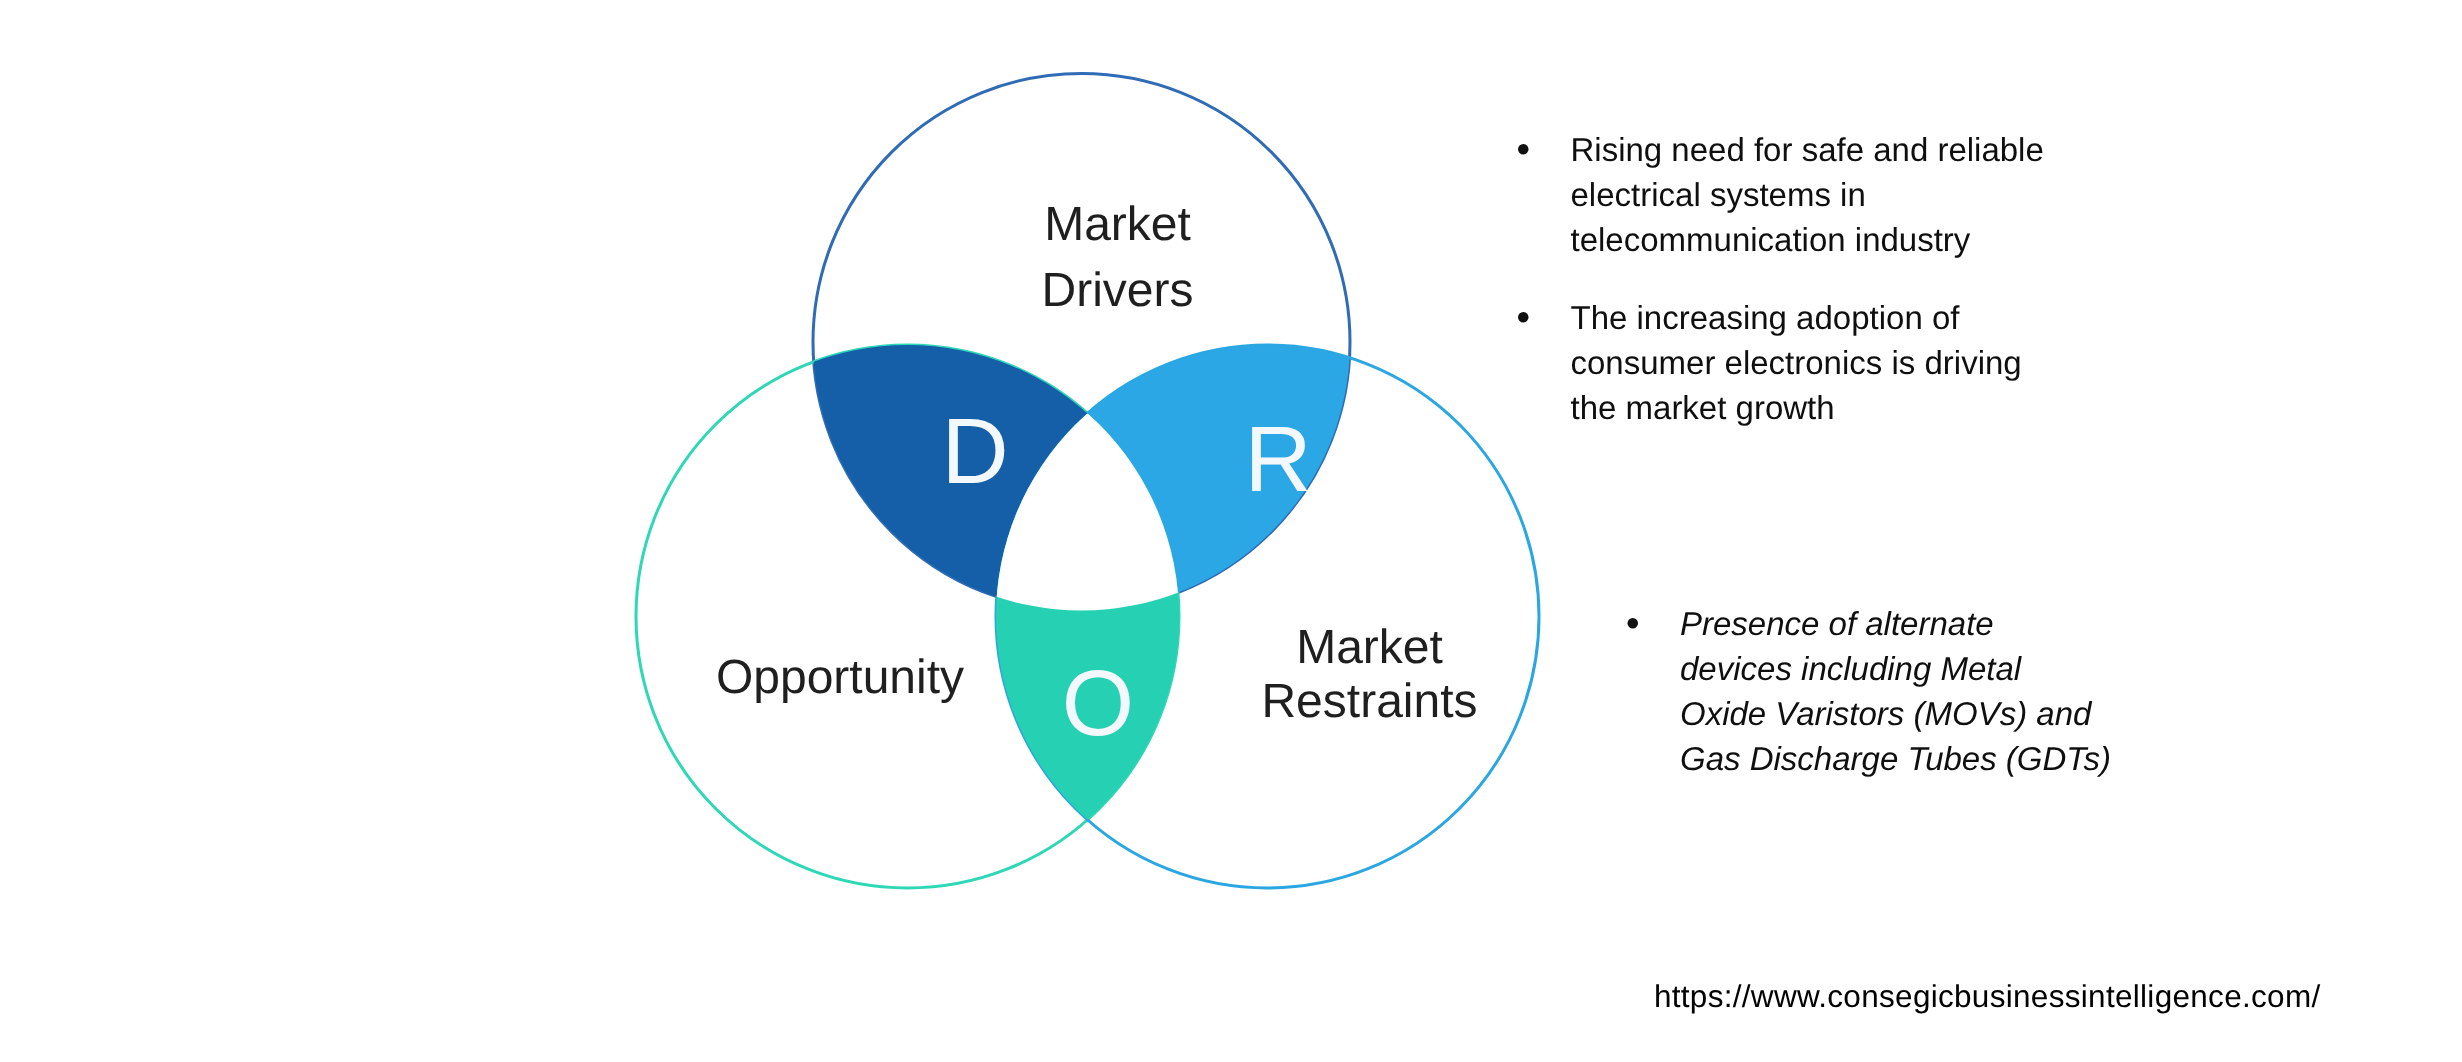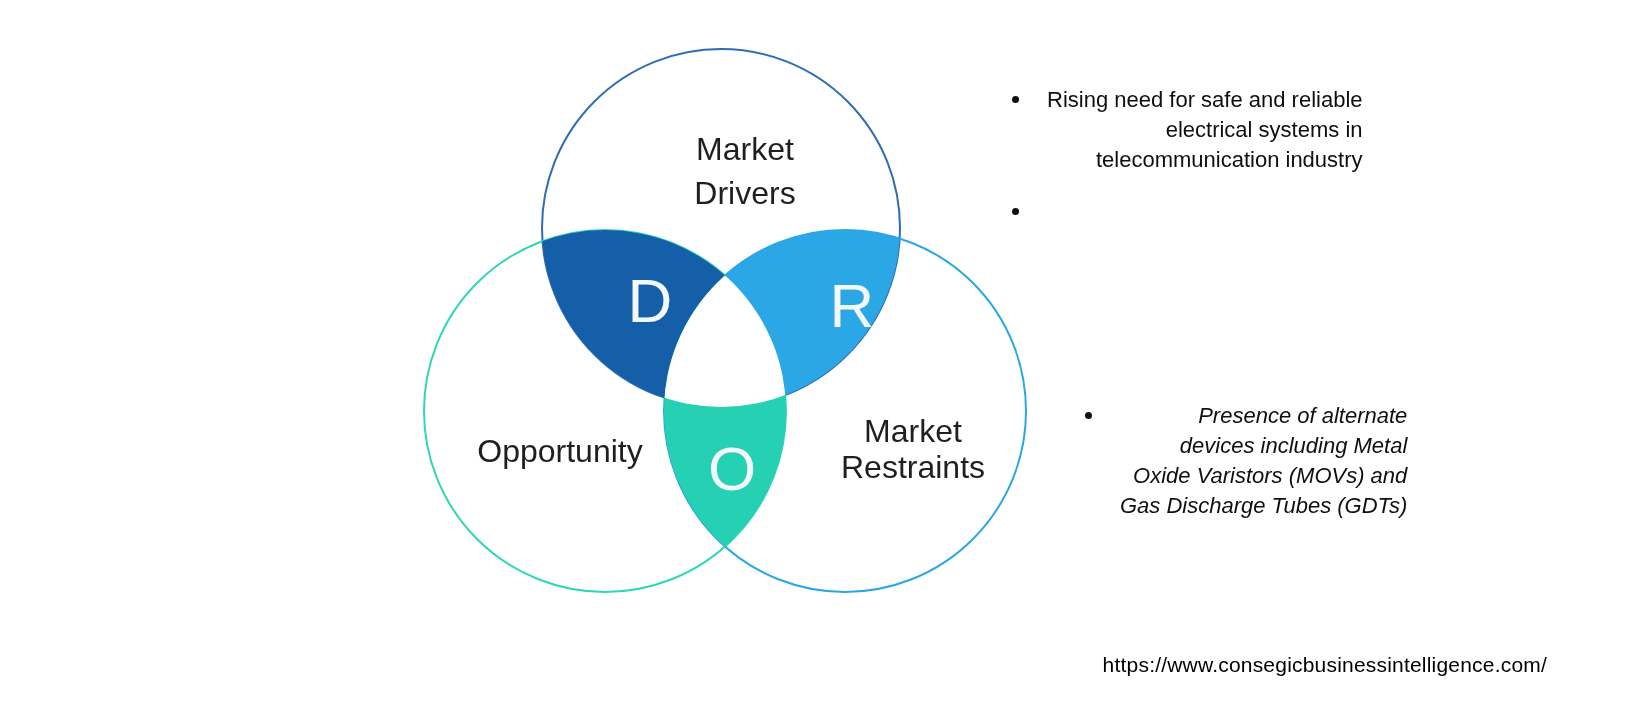--- a/index.html
+++ b/index.html
@@ -18,21 +18,20 @@
   }
   .bullet-col {
     position: absolute;
     list-style: none;
     margin: 0;
     padding: 0;
   }
   .bullet-col li {
     display: flex;
     align-items: flex-start;
-    text-align: right;
   }
   .bullet-col .dot {
     flex: 0 0 auto;
     width: 7px;
     height: 7px;
     margin-top: 11px;
     border-radius: 50%;
     background: #111111;
   }
   .bullet-col .txt {
@@ -79,20 +78,23 @@
 
   <ul class="bullet-col" id="right-top-bullets">
     <li>
       <span class="dot"></span>
       <span class="txt">Rising need for safe and reliable
 electrical systems in
 telecommunication industry</span>
     </li>
     <li>
       <span class="dot"></span>
+      <span class="txt">The increasing adoption of
+consumer electronics is driving
+the market growth</span>
     </li>
   </ul>
 
   <ul class="bullet-col" id="right-bottom-bullets">
     <li>
       <span class="dot"></span>
       <span class="txt">Presence of alternate
 devices including Metal
 Oxide Varistors (MOVs) and
 Gas Discharge Tubes (GDTs)</span>

